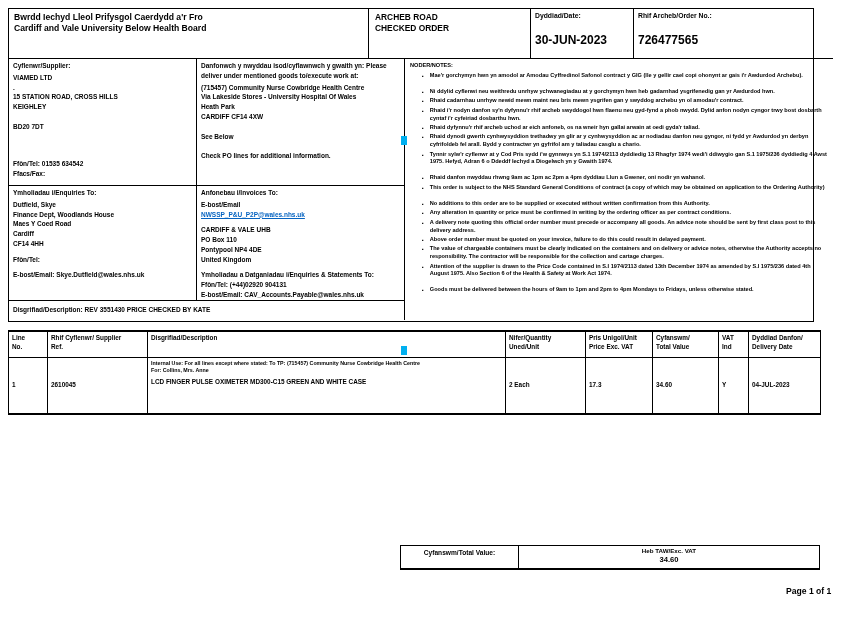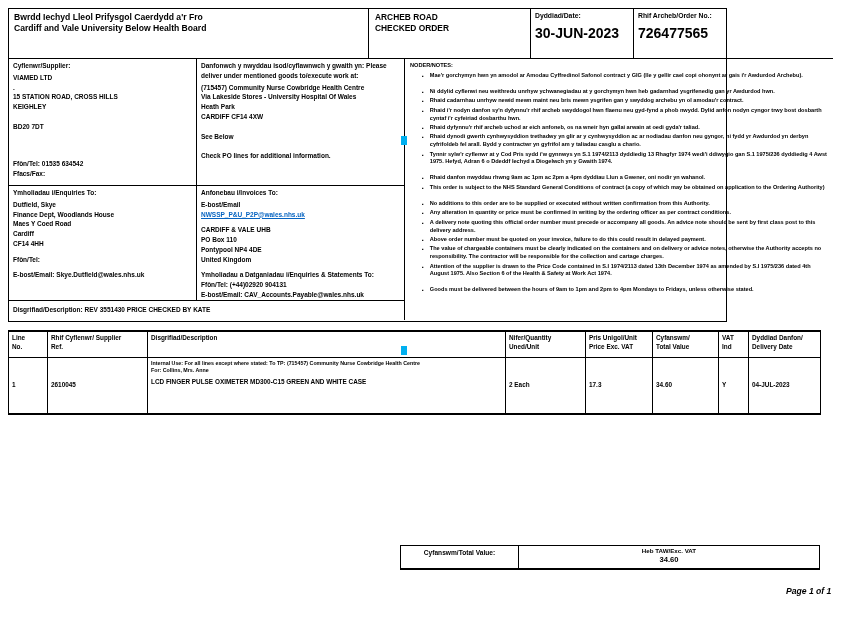--- a/index.html
+++ b/index.html
@@ -7,30 +7,30 @@
   body {
     position:relative;
     font-family:"Liberation Sans", sans-serif;
     font-weight:700;
     color:#000;
     overflow:hidden;
     -webkit-font-smoothing:antialiased;
   }
   .pre { white-space:pre-line; }
   
-  #upper { position:absolute; left:8px; top:8px; width:719px; height:314px; border:1.5px solid #000; }
+  #upper { position:absolute; left:8px; top:8px; width:806px; height:314px; border:1.5px solid #000; }
   .cell { position:absolute; padding:2px 4px; font-size:6.5px; line-height:1.5; }
   .bR { border-right:1.5px solid #000; }
   .bB { border-bottom:1.5px solid #000; }
   #cell-title   { left:0; top:0; width:360px; height:50px; font-size:8.6px; line-height:1.3; padding:3px 5px; }
   #cell-archeb  { left:360px; top:0; width:162px; height:50px; font-size:8.4px; line-height:1.35; padding:3px 6px; }
   #cell-date    { left:522px; top:0; width:103px; height:50px; }
   #cell-orderno { left:625px; top:0; width:199px; height:50px; }
   .hdr-label { font-size:6.8px; }
-  .hdr-value { font-size:14px; margin-top:2px; }
+  .hdr-value { font-size:12px; margin-top:10px; }
   #cell-supplier { left:0; top:50px; width:188px; height:127px; }
   #cell-deliver  { left:188px; top:50px; width:208px; height:127px; }
   #cell-enquiries{ left:0; top:177px; width:188px; height:115px; }
   #cell-invoices { left:188px; top:177px; width:208px; height:115px; }
   #cell-desc     { left:0; top:292px; width:396px; height:19px; padding-top:4px; }
   #cell-notes    { left:396px; top:50px; width:427px; height:261px; font-size:5.6px; line-height:1.4; padding:3px 5px 2px 5px; }
   .sect-label { margin-bottom:2px; }
   .mt-sm { margin-top:6px; }
   .mt-md { margin-top:10px; }
   .mt-lg { margin-top:28px; }
@@ -53,21 +53,21 @@
   .internal-note { font-size:5.3px; line-height:1.35; }
   .item-desc { font-size:6.4px; margin-top:4px; }
   
   #totals { position:absolute; left:400px; top:545px; width:420px; height:25px; display:flex;
             border:1.5px solid #000; border-bottom-width:2.5px; }
   #totals .t-label { width:118px; border-right:1.5px solid #000; text-align:center; font-size:6.6px; padding-top:3px; }
   #totals .t-value { flex:1; text-align:center; }
   #totals .t-value .exc { font-size:6.2px; margin-top:1px; }
   #totals .t-value .val { font-size:7.6px; margin-top:1px; }
   
-  #page-num { position:absolute; left:786px; top:586px; font-size:8.6px;font-style:italic; }
+  #page-num { position:absolute; left:786px; top:586px; font-size:8.6px; }
 </style>
 </head>
 <body>
 
 <div id="upper">
 
   <div id="cell-title" class="cell bR bB">
     <div>Bwrdd Iechyd Lleol Prifysgol Caerdydd a'r Fro</div>
     <div>Cardiff and Vale University Below Health Board</div>
   </div>

